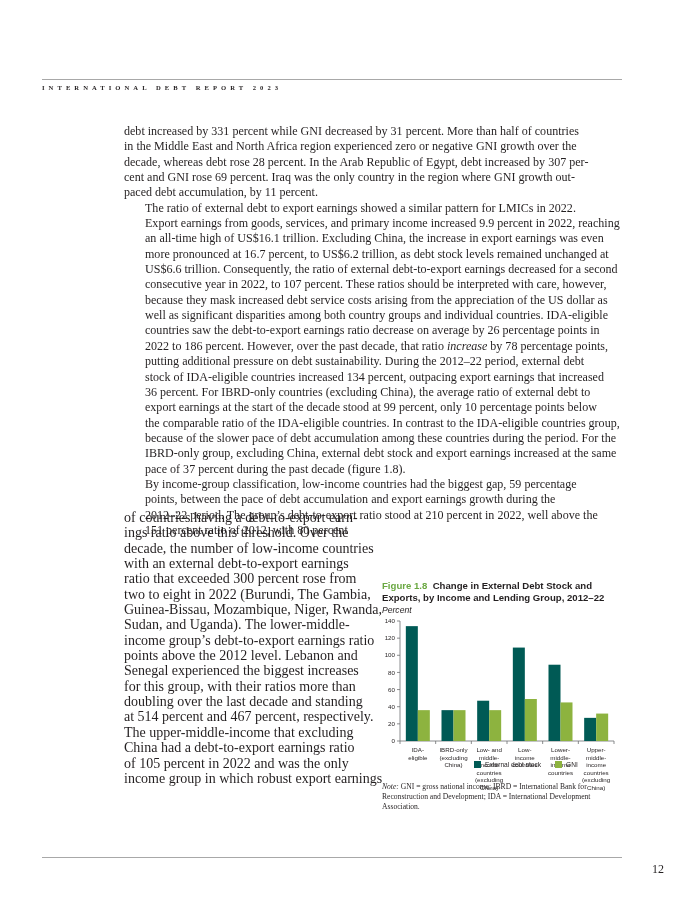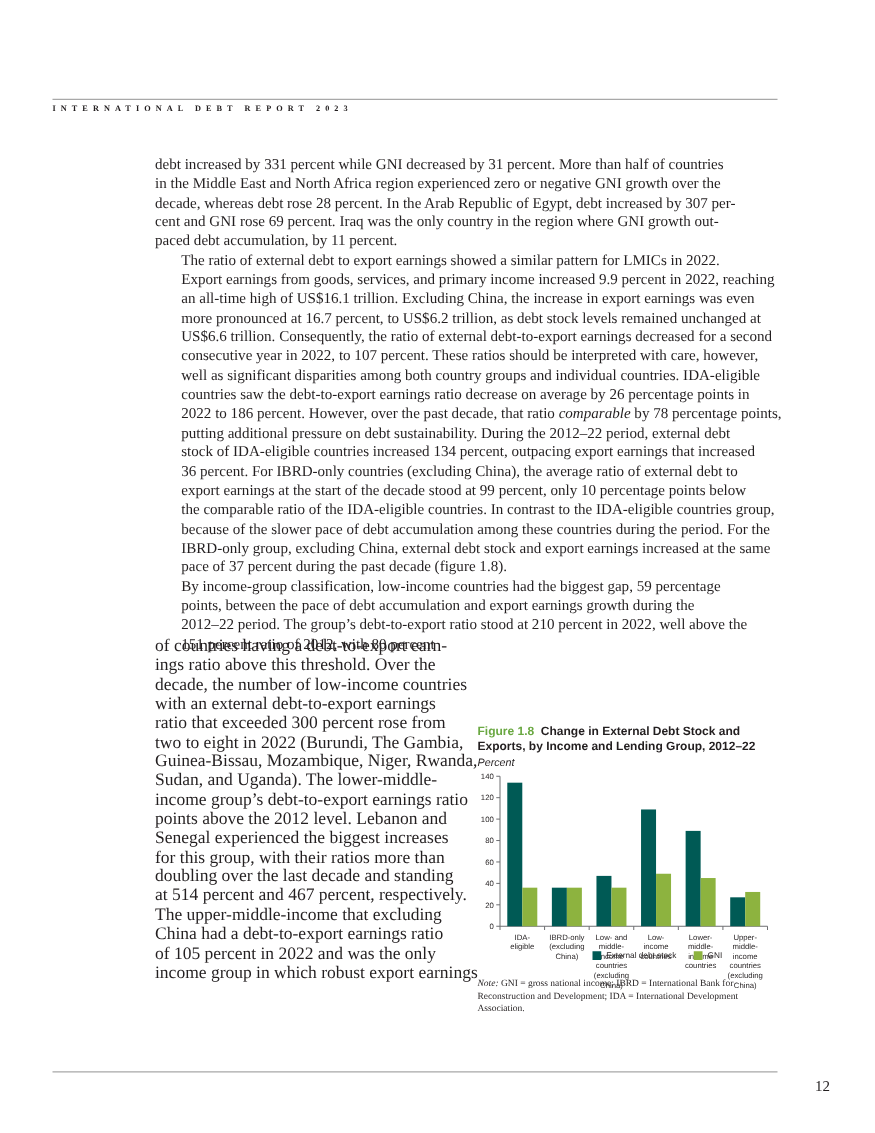--- a/index.html
+++ b/index.html
@@ -39,23 +39,24 @@
       <span class="line">cent and GNI rose 69 percent. Iraq was the only country in the region where GNI growth out-</span>
       <span class="line">paced debt accumulation, by 11 percent.</span>
     </p>
   <p class="indent" id="p2">
       <span class="line">The ratio of external debt to export earnings showed a similar pattern for LMICs in 2022.</span>
       <span class="line">Export earnings from goods, services, and primary income increased 9.9 percent in 2022, reaching</span>
       <span class="line">an all-time high of US$16.1 trillion. Excluding China, the increase in export earnings was even</span>
       <span class="line">more pronounced at 16.7 percent, to US$6.2 trillion, as debt stock levels remained unchanged at</span>
       <span class="line">US$6.6 trillion. Consequently, the ratio of external debt-to-export earnings decreased for a second</span>
       <span class="line">consecutive year in 2022, to 107 percent. These ratios should be interpreted with care, however,</span>
+      <span class="line">because they mask increased debt service costs arising from the appreciation of the US dollar as</span>
       <span class="line">well as significant disparities among both country groups and individual countries. IDA-eligible</span>
       <span class="line">countries saw the debt-to-export earnings ratio decrease on average by 26 percentage points in</span>
-      <span class="line">2022 to 186 percent. However, over the past decade, that ratio <em>comparable</em> by 78 percentage points,</span>
+      <span class="line">2022 to 186 percent. However, over the past decade, that ratio <em>increase</em> by 78 percentage points,</span>
       <span class="line">putting additional pressure on debt sustainability. During the 2012–22 period, external debt</span>
       <span class="line">stock of IDA-eligible countries increased 134 percent, outpacing export earnings that increased</span>
       <span class="line">36 percent. For IBRD-only countries (excluding China), the average ratio of external debt to</span>
       <span class="line">export earnings at the start of the decade stood at 99 percent, only 10 percentage points below</span>
       <span class="line">the comparable ratio of the IDA-eligible countries. In contrast to the IDA-eligible countries group,</span>
       <span class="line">because of the slower pace of debt accumulation among these countries during the period. For the</span>
       <span class="line">IBRD-only group, excluding China, external debt stock and export earnings increased at the same</span>
       <span class="line">pace of 37 percent during the past decade (figure 1.8).</span>
     </p>
   <p class="indent" id="p3">

